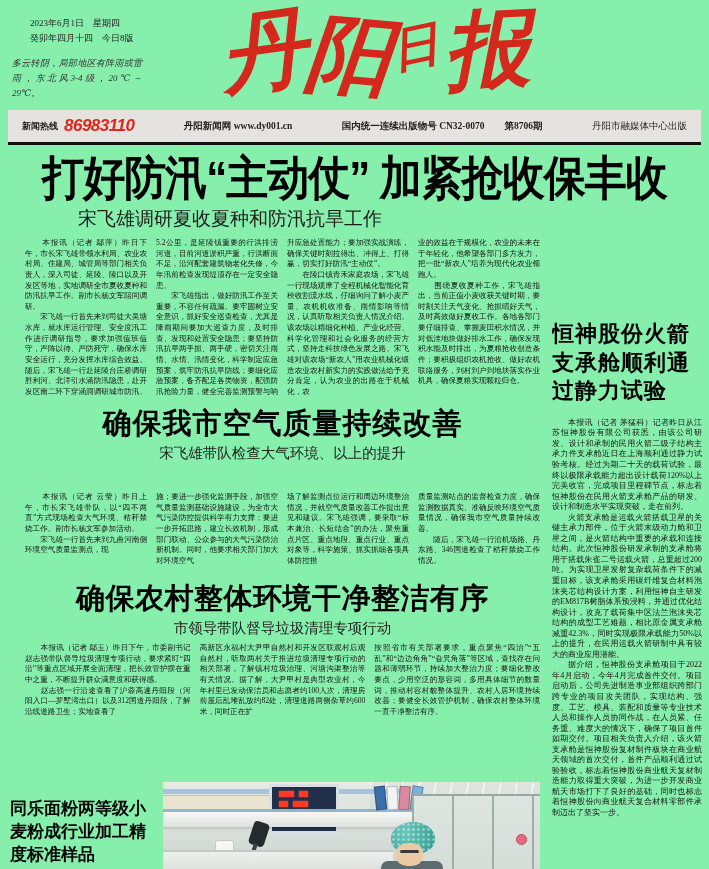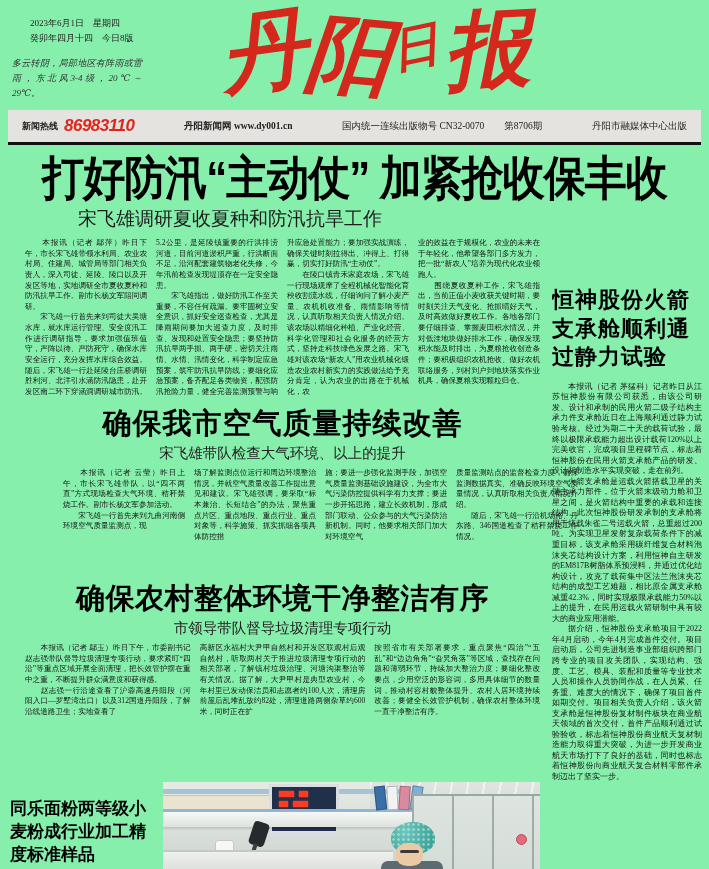--- a/index.html
+++ b/index.html
@@ -20,21 +20,21 @@
   .t-c2{font-size:48px;transform:rotate(-12deg) translateY(-16px);margin:0 2px;}
   .t-c3{transform:rotate(-3deg);}
   .info-bar{position:absolute;left:8px;right:8px;top:110px;height:26px;background:#e4e3df;
     display:flex;align-items:center;justify-content:space-between;padding:16px 14px;box-sizing:border-box;}
   .hotline{display:flex;align-items:center;gap:6px;}
   .hotline-label{font-size:9px;font-weight:bold;color:#222;}
   .hotline-number{font-size:17px;font-weight:900;font-style:italic;color:#e0251b;
     font-family:"Liberation Sans","DejaVu Sans",sans-serif;letter-spacing:-0.5px;}
   .info-item{font-size:9.5px;color:#222;}
   .info-site{font-weight:bold;}
-  .pub-group{display:flex;gap:20px;}
+  .pub-group{display:flex;gap:20px;font-weight:bold;}
   .black-rule{position:absolute;left:8px;right:8px;top:142px;height:3px;background:#101010;}
   
   .lead-headline{position:absolute;left:0;right:0;top:150px;text-align:center;white-space:nowrap;
     font-family:"Liberation Sans","DejaVu Sans",sans-serif;font-weight:900;font-size:42px;
     letter-spacing:-1px;color:#000;}
   .lead-headline span{display:inline-block;transform:scaleY(1.12);}
   .lead-subhead{position:absolute;left:78px;top:206px;font-family:"Liberation Sans","DejaVu Sans",sans-serif;
     font-size:19px;color:#1c1c1c;}
   .sec-head{position:absolute;left:25px;width:515px;text-align:center;
     font-family:"Liberation Sans","DejaVu Sans",sans-serif;font-weight:900;color:#000;}
@@ -42,26 +42,26 @@
   .a3-head{top:579px;font-size:29px;letter-spacing:0.5px;}
   .sec-sub{position:absolute;left:25px;width:515px;text-align:center;
     font-family:"Liberation Sans","DejaVu Sans",sans-serif;font-size:14.5px;color:#222;}
   .a2-sub{top:444px;}
   .a3-sub{top:619px;}
   
   .cols{position:absolute;left:25px;width:515px;display:flex;gap:9px;overflow:hidden;
     font-size:7.6px;line-height:1.4;text-align:justify;color:#141414;}
   .col{flex:1;white-space:pre-line;}
   .a1-cols{top:238px;height:158px;}
-  .a2-cols{top:468px;height:104px;margin-left:38px;}
+  .a2-cols{top:492px;height:104px;}
   .a3-cols{top:643px;height:135px;}
   
   .sidebar{position:absolute;left:552px;top:286px;width:150px;bottom:0;overflow:hidden;}
-  .sb-head{font-family:Liberation Sans, sans-serif;font-weight:900;font-size:22px;
-    line-height:1.3;letter-spacing:1px;color:#000;}
+  .sb-head{font-family:Liberation Mono, monospace;font-weight:900;font-size:22px;
+    line-height:1.3;letter-spacing:1px;color:#000;margin-top:36px;}
   .sb-body{margin-top:10px;font-size:8px;line-height:1.32;text-align:justify;color:#141414;}
   .sb-body p{margin:0;text-indent:2em;}
   
   .bottom-left{position:absolute;left:10px;top:798px;width:152px;overflow:hidden;height:71px;}
   .bl-head{font-family:"Liberation Sans","DejaVu Sans",sans-serif;font-weight:900;font-size:17px;
     line-height:1.35;color:#000;}
   
   .photo{position:absolute;left:163px;top:782px;width:377px;height:87px;overflow:hidden;
     background:linear-gradient(180deg,#e6eae5 0%,#d9dfda 55%,#cdd4cf 100%);}
   .ph-ceiling{position:absolute;right:0;top:0;width:170px;height:34px;
@@ -146,23 +146,23 @@
 　　在陵口镇青禾家庭农场，宋飞雄一行现场观摩了全程机械化智能化育秧收割流水线，仔细询问了解小麦产量、农机机收准备、雨情影响等情况，认真听取相关负责人情况介绍。该农场以精细化种植、产业化经营、科学化管理和社会化服务的经营方式，坚持走科技绿色发展之路。宋飞雄对该农场“新农人”用农业机械化锻造农业农村新实力的实践做法给予充分肯定，认为农业的出路在于机械化，农</div>
     <div class="col">业的效益在于规模化，农业的未来在于年轻化，他希望各部门多方发力，把一批“新农人”培养为现代化农业领跑人。
 　　围绕夏收夏种工作，宋飞雄指出，当前正值小麦收获关键时期，要时刻关注天气变化、抢抓晴好天气，及时高效做好夏收工作。各地各部门要仔细排查、掌握麦田积水情况，并对低洼地块做好排水工作，确保发现积水能及时排出，为夏粮抢收创造条件；要积极组织农机抢收、做好农机联络服务，到村到户到地块落实作业机具，确保夏粮实现颗粒归仓。</div>
   </div>
 
   <div class="sec-head a2-head">确保我市空气质量持续改善</div>
   <div class="sec-sub a2-sub">宋飞雄带队检查大气环境、以上的提升</div>
   <div class="cols a2-cols">
     <div class="col">　　本报讯（记者 云莹）昨日上午，市长宋飞雄带队，以“四不两直”方式现场检查大气环境、秸秆禁烧工作。副市长杨文军参加活动。
 　　宋飞雄一行首先来到九曲河南侧环境空气质量监测点，现</div>
+    <div class="col">施；要进一步强化监测手段，加强空气质量监测基础设施建设，为全市大气污染防控提供科学有力支撑；要进一步开拓思路，建立长效机制，形成部门联动、公众参与的大气污染防治新机制。同时，他要求相关部门加大对环境空气</div>
     <div class="col">场了解监测点位运行和周边环境整治情况，并就空气质量改善工作提出意见和建议。宋飞雄强调，要采取“标本兼治、长短结合”的办法，聚焦重点片区、重点地段、重点行业、重点对象等，科学施策、抓实抓细各项具体防控措</div>
-    <div class="col">施；要进一步强化监测手段，加强空气质量监测基础设施建设，为全市大气污染防控提供科学有力支撑；要进一步开拓思路，建立长效机制，形成部门联动、公众参与的大气污染防治新机制。同时，他要求相关部门加大对环境空气</div>
-    <div class="col">质量监测站点的监督检查力度，确保监测数据真实、准确反映环境空气质量情况，认真听取相关负责人情况介绍。
+    <div class="col">质量监测站点的监督检查力度，确保监测数据真实、准确反映环境空气质量情况，确保我市空气质量持续改善。
 　　随后，宋飞雄一行沿机场路、丹东路、346国道检查了秸秆禁烧工作情况。</div>
   </div>
 
   <div class="sec-head a3-head">确保农村整体环境干净整洁有序</div>
   <div class="sec-sub a3-sub">市领导带队督导垃圾清理专项行动</div>
   <div class="cols a3-cols">
     <div class="col">　　本报讯（记者 鄢玉）昨日下午，市委副书记赵志强带队督导垃圾清理专项行动，要求紧盯“四沿”等重点区域开展全面清理，把长效管护摆在重中之重，不断提升群众满意度和获得感。
 　　赵志强一行沿途查看了沪蓉高速丹阳段（河阳入口—罗墅湾出口）以及312国道丹阳段，了解沿线道路卫生；实地查看了</div>
     <div class="col">高新区永福村大尹甲自然村和开发区联观村后观自然村，听取两村关于推进垃圾清理专项行动的相关部署，了解镇村垃圾治理、河塘沟渠整治等有关情况。据了解，大尹甲村是典型农业村，今年村里已发动保洁员和志愿者约100人次，清理房前屋后乱堆乱放约82处，清理道路两侧杂草约600米，同时正在扩</div>
     <div class="col">按照省市有关部署要求，重点聚焦“四治”“五乱”和“边边角角”“旮旯角落”等区域，查找存在问题和薄弱环节，持续加大整治力度；要细化整改要点，少用空泛的形容词，多用具体细节的数量词，推动村容村貌整体提升、农村人居环境持续改善；要健全长效管护机制，确保农村整体环境一直干净整洁有序。</div>

